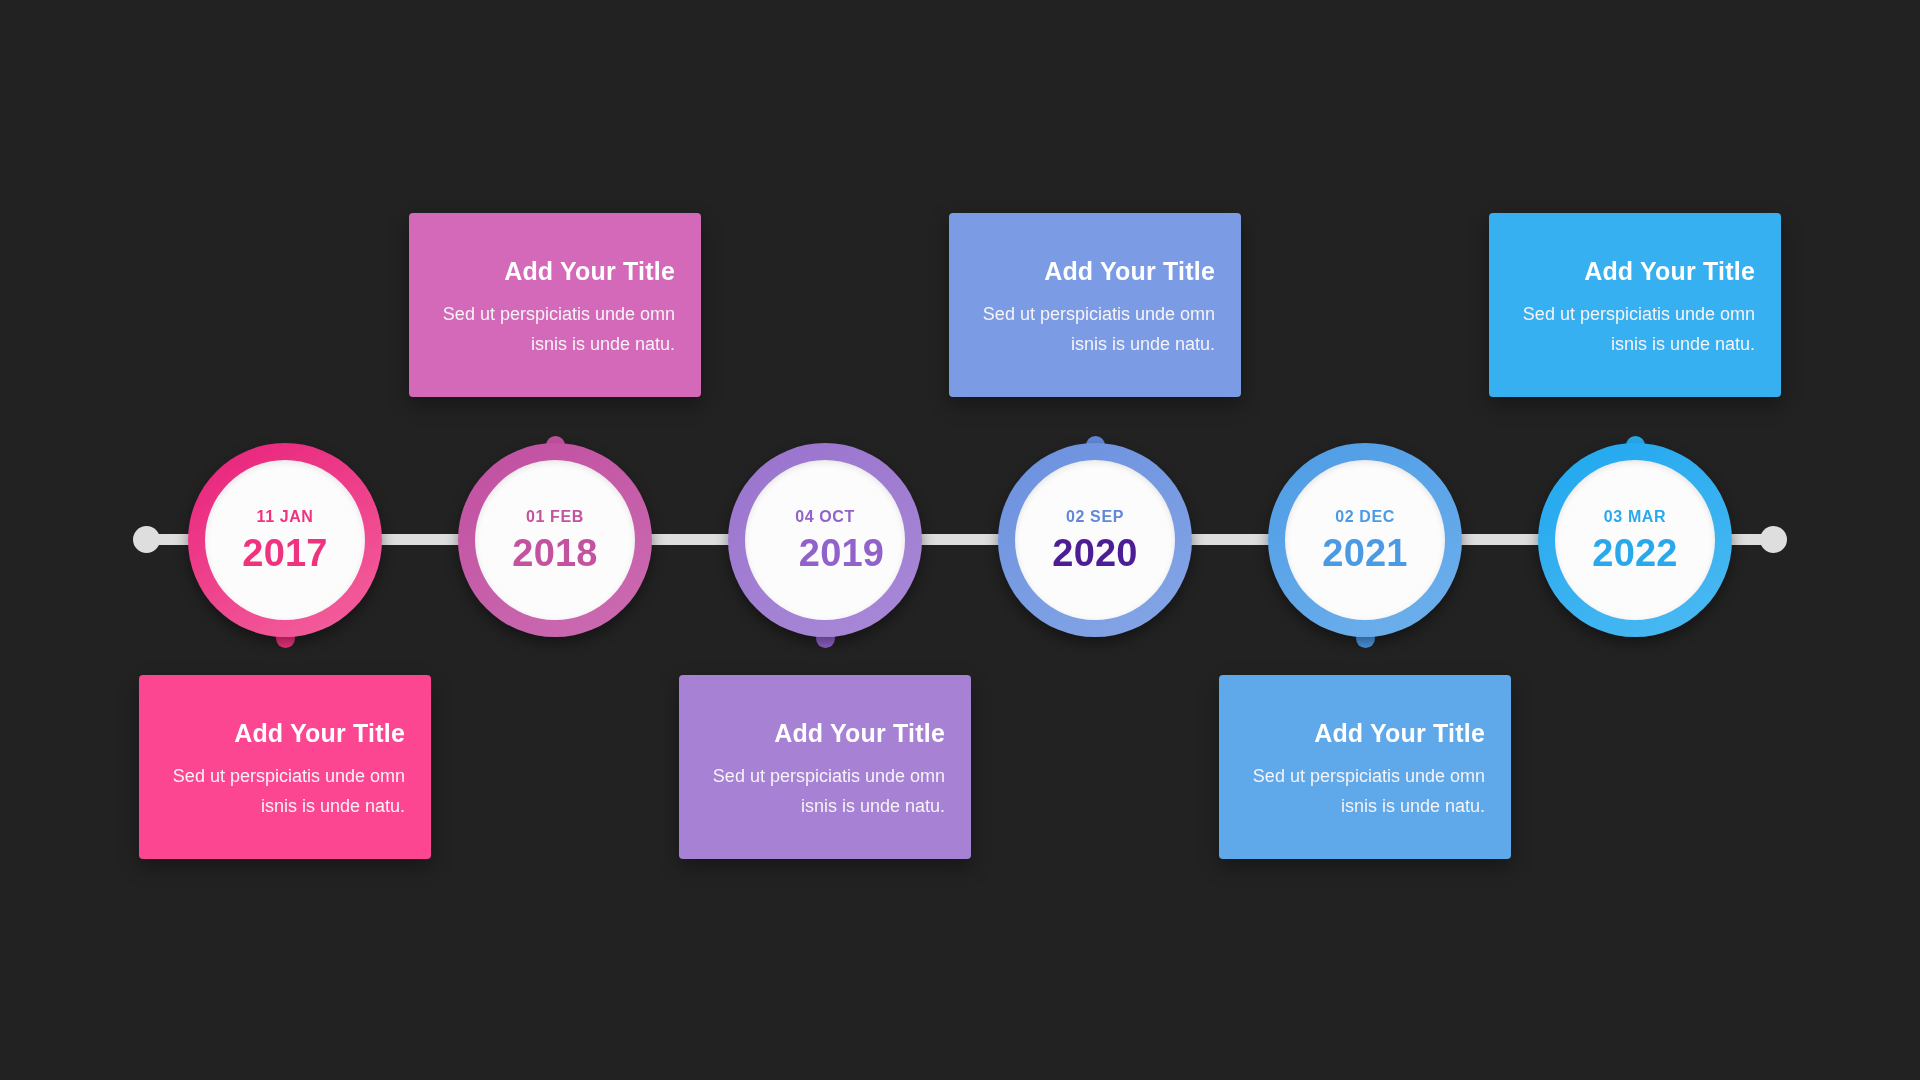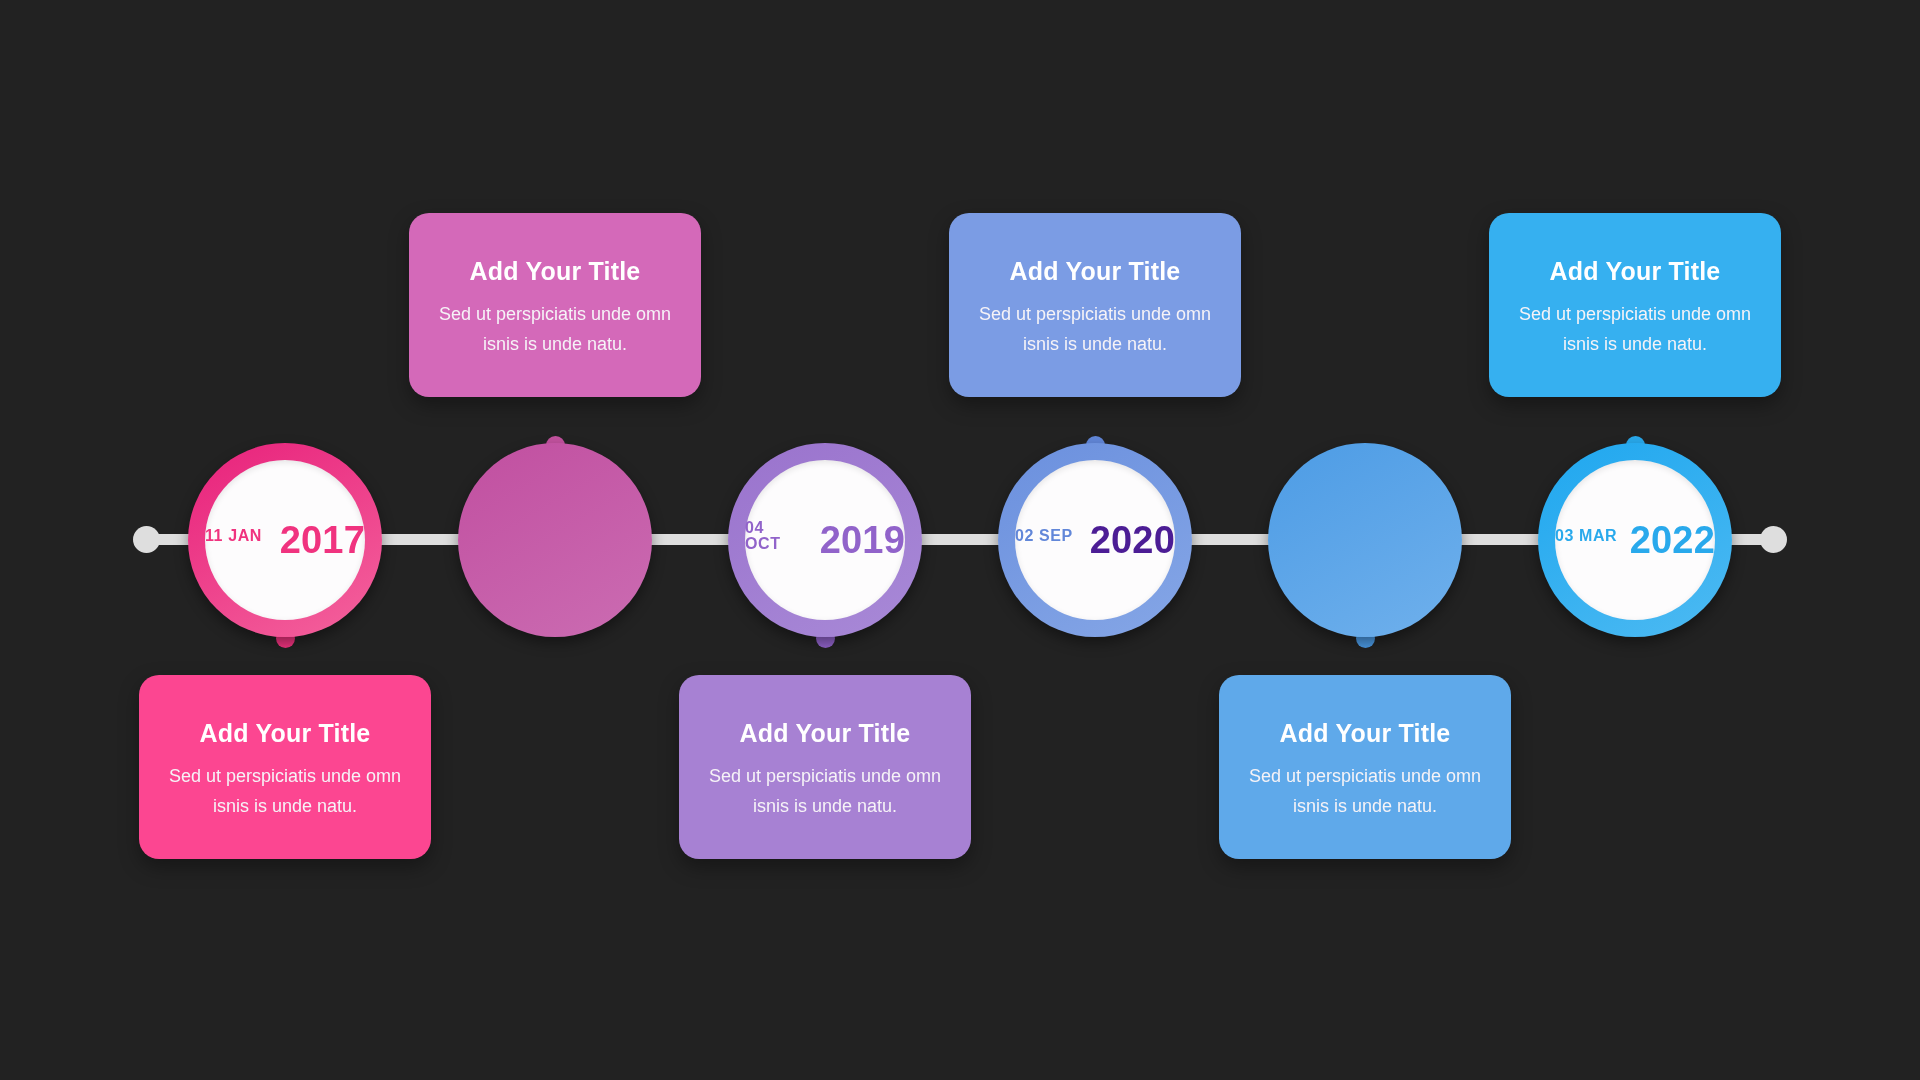--- a/index.html
+++ b/index.html
@@ -62,23 +62,23 @@
   }
   .node-inner {
     position: absolute;
     left: 17px;
     top: 17px;
     width: 160px;
     height: 160px;
     border-radius: 50%;
     background: #fdfcfd;
     display: flex;
-    flex-direction: row;
+    flex-direction: column;
     align-items: center;
-    justify-content: space-between;
+    justify-content: center;
     box-shadow: inset 0 2px 6px rgba(0,0,0,0.10);
   }
   .node-date {
     font-size: 16px;
     font-weight: bold;
     letter-spacing: 0.6px;
     line-height: 1;
     margin-bottom: 9px;
   }
   .node-year {
@@ -111,24 +111,24 @@
   .stem.up   .stem-line { top: 10px; height: 42px; }
   .stem.up   .stem-dot  { top: 0; }
   .stem.down { top: 594px; height: 54px; }
   .stem.down .stem-line { top: 0; height: 44px; }
   .stem.down .stem-dot  { top: 35px; }
 
   
   .card {
     position: absolute;
     width: 292px;
-    border-radius: 20px;
+    border-radius: 4px;
     box-sizing: border-box;
     padding: 28px 26px 30px 26px;
-    text-align: center;
+    text-align: right;
     z-index: 3;
     box-shadow: 0 8px 20px rgba(0,0,0,0.35);
   }
   .card.top    { top: 213px; height: 184px; }
   .card.bottom { top: 675px; height: 184px; }
   .card-title {
     color: #ffffff;
     font-size: 25px;
     font-weight: bold;
     letter-spacing: 0.2px;
@@ -170,20 +170,24 @@
       <div class="card top" style="left: 409px; background: rgb(212, 105, 185);">
         <div class="card-title">Add Your Title</div>
         <div class="card-body">Sed ut perspiciatis unde omn isnis is unde natu.</div>
       </div>
       <div class="stem up" style="left: 552.5px;">
         <div class="stem-line" style="background: rgb(195, 82, 159);"></div>
         <div class="stem-dot" style="background: rgb(195, 82, 159);"></div>
       </div>
       <div class="node" style="left: 458px;">
         <div class="node-ring" style="background: linear-gradient(150deg, rgb(193, 79, 160) 0%, rgb(203, 108, 178) 100%);"></div>
+        <div class="node-inner">
+          <div class="node-date" style="color: rgb(195, 82, 159);">01 FEB</div>
+          <div class="node-year" style="color: rgb(195, 82, 159);">2018</div>
+        </div>
       </div>
       <div class="card bottom" style="left: 679px; background: rgb(167, 129, 211);">
         <div class="card-title">Add Your Title</div>
         <div class="card-body">Sed ut perspiciatis unde omn isnis is unde natu.</div>
       </div>
       <div class="stem down" style="left: 822.5px;">
         <div class="stem-line" style="background: rgb(145, 99, 202);"></div>
         <div class="stem-dot" style="background: rgb(145, 99, 202);"></div>
       </div>
       <div class="node" style="left: 728px;">
@@ -211,20 +215,24 @@
       <div class="card bottom" style="left: 1219px; background: rgb(95, 169, 234);">
         <div class="card-title">Add Your Title</div>
         <div class="card-body">Sed ut perspiciatis unde omn isnis is unde natu.</div>
       </div>
       <div class="stem down" style="left: 1362.5px;">
         <div class="stem-line" style="background: rgb(75, 154, 228);"></div>
         <div class="stem-dot" style="background: rgb(75, 154, 228);"></div>
       </div>
       <div class="node" style="left: 1268px;">
         <div class="node-ring" style="background: linear-gradient(150deg, rgb(77, 156, 229) 0%, rgb(111, 176, 236) 100%);"></div>
+        <div class="node-inner">
+          <div class="node-date" style="color: rgb(75, 154, 228);">02 DEC</div>
+          <div class="node-year" style="color: rgb(75, 154, 228);">2021</div>
+        </div>
       </div>
       <div class="card top" style="left: 1489px; background: rgb(54, 176, 240);">
         <div class="card-title">Add Your Title</div>
         <div class="card-body">Sed ut perspiciatis unde omn isnis is unde natu.</div>
       </div>
       <div class="stem up" style="left: 1632.5px;">
         <div class="stem-line" style="background: rgb(41, 169, 236);"></div>
         <div class="stem-dot" style="background: rgb(41, 169, 236);"></div>
       </div>
       <div class="node" style="left: 1538px;">

